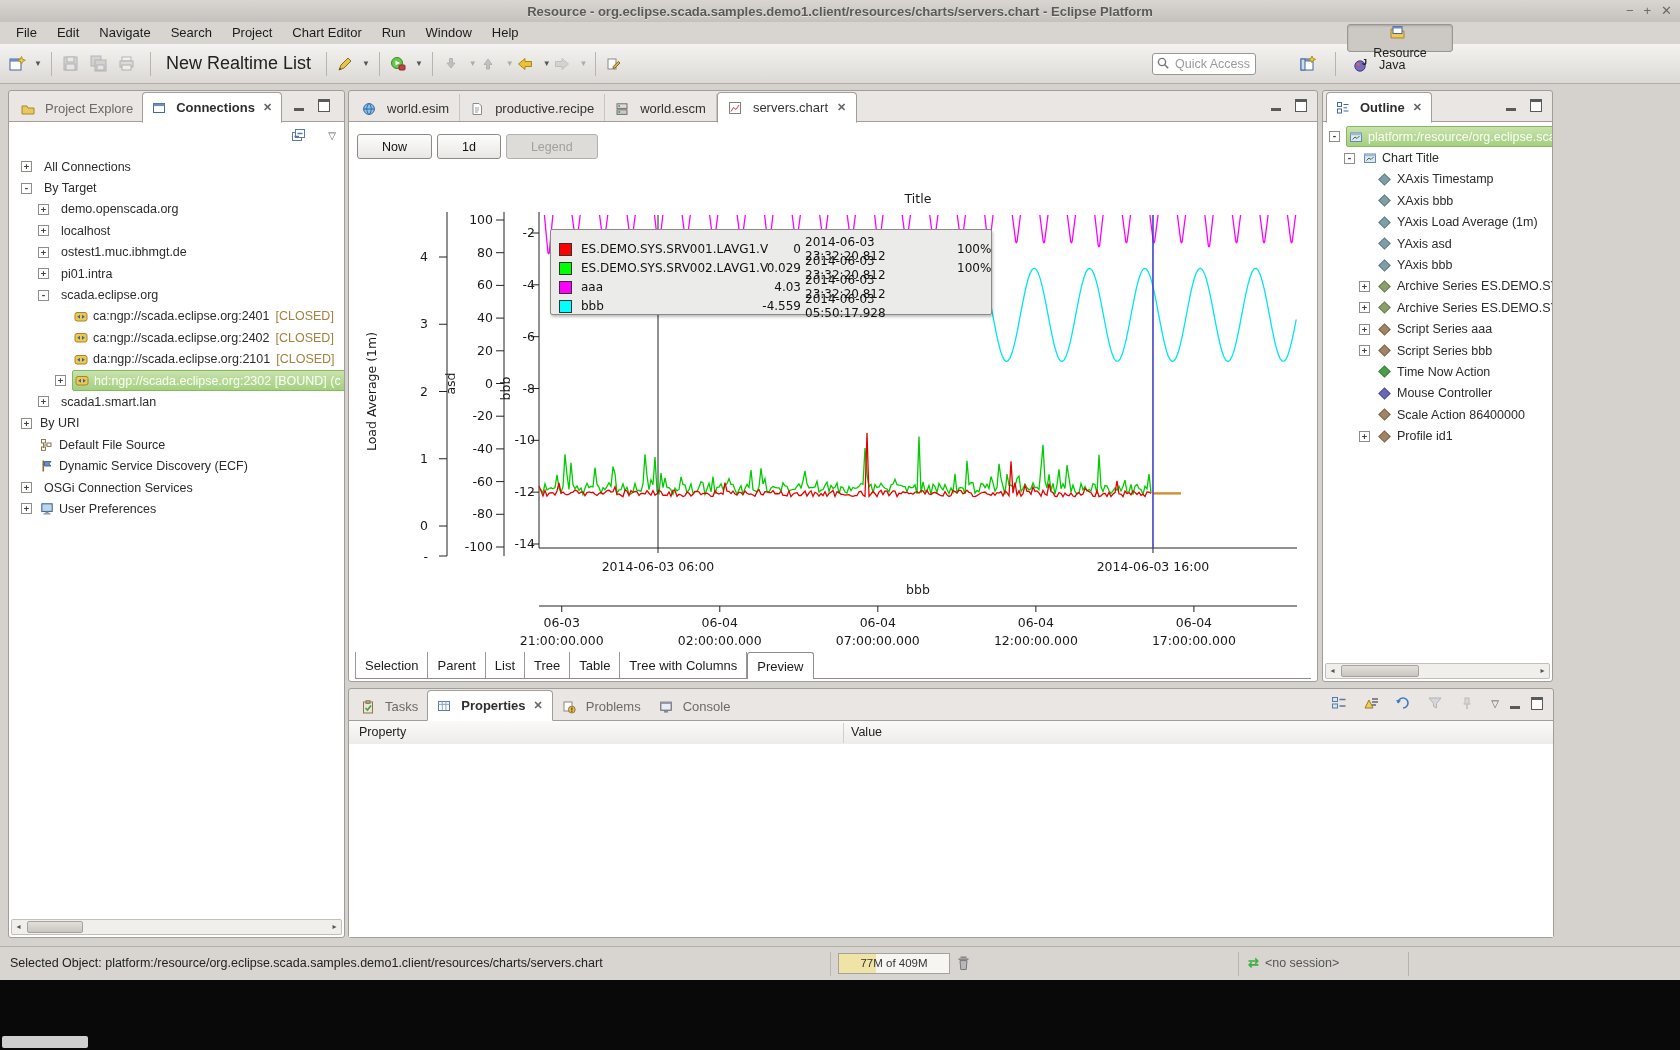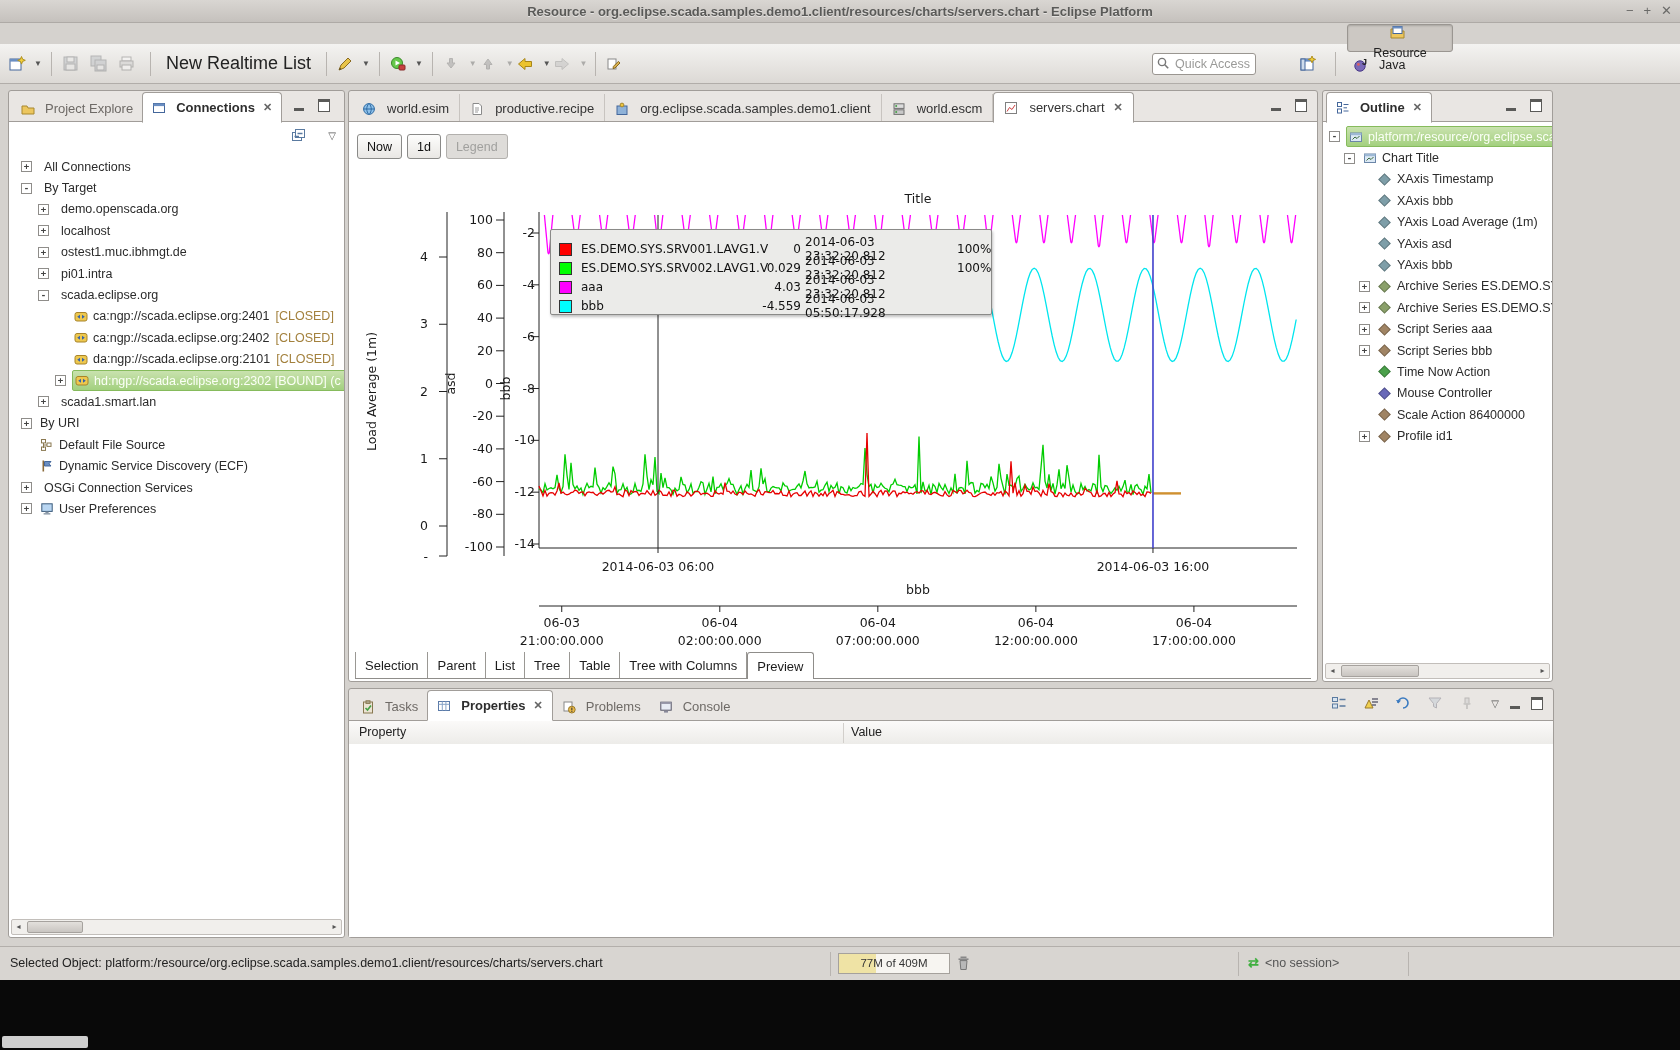--- a/index.html
+++ b/index.html
@@ -61,21 +61,21 @@
   .suffix{color:#a3813d;margin-left:6px;}
   .icon{display:inline-flex;flex:none;margin-right:5px;align-items:center;}
   .diamond{width:7px;height:7px;transform:rotate(45deg);flex:none;margin:0 8px 0 2px;border:1px solid rgba(0,0,0,.25);}
   
   .hscroll{position:absolute;height:14px;background:#f1efec;border:1px solid #c2beba;border-radius:2px;display:flex;align-items:center;}
   .hs-arrow{width:13px;height:12px;font-size:8px;color:#555;text-align:center;line-height:12px;flex:none;}
   .hs-track{flex:1;position:relative;height:12px;}
   .hs-thumb{position:absolute;top:0;height:12px;background:linear-gradient(#e3e0dc,#c9c5c1);border:1px solid #a6a29e;border-radius:2px;box-sizing:border-box;}
   
   #editor-buttons{position:absolute;left:8px;top:12px;display:flex;gap:5px;z-index:5;}
-  .ebtn{height:23px;padding:0 9px;border:1px solid #8a8a88;border-radius:3px;background:linear-gradient(#fdfdfc,#e9e7e4);
+  .ebtn{height:23px;padding:0 24px;border:1px solid #8a8a88;border-radius:3px;background:linear-gradient(#fdfdfc,#e9e7e4);
     font-size:12.5px;color:#111;display:flex;align-items:center;}
   .ebtn.disabled{color:#a0a09e;background:#dedcd9;border-color:#b2b0ad;}
   #chart-wrap{position:absolute;left:0;top:30px;width:968px;height:500px;}
   #chart-svg{position:absolute;left:0;top:0;}
   .ctxt{font-family:"DejaVu Sans",sans-serif;font-size:12.5px;fill:#1a1a1a;}
   .axl{stroke:#222;stroke-width:1;}
   .ser{fill:none;stroke-width:1.3;}
   #legend-box{position:absolute;left:201px;top:77px;width:442px;height:86px;background:#ebebe9;
     border:1px solid #8a8a88;border-radius:2px;box-shadow:1px 2px 3px rgba(0,0,0,.25);box-sizing:border-box;padding:5px 8px;z-index:6;}
   .leg-row{display:grid;grid-template-columns:22px 178px 46px 152px 30px;align-items:center;height:19px;
@@ -115,20 +115,31 @@
 
   <div class="abs" id="titlebar">
     <span id="title-text">Resource - org.eclipse.scada.samples.demo1.client/resources/charts/servers.chart - Eclipse Platform</span>
     <span id="win-controls">
       <span>−</span>
       <span>+</span>
       <span>✕</span>
     </span>
   </div>
 
+  <div class="abs" id="menubar">
+      <span class="menu-item">File</span>
+      <span class="menu-item">Edit</span>
+      <span class="menu-item">Navigate</span>
+      <span class="menu-item">Search</span>
+      <span class="menu-item">Project</span>
+      <span class="menu-item">Chart Editor</span>
+      <span class="menu-item">Run</span>
+      <span class="menu-item">Window</span>
+      <span class="menu-item">Help</span>
+    </div>
 
   <div class="abs" id="toolbar">
     <span class="tbtn">
         <span class="icon">
           <svg width="18" height="18" viewBox="0 0 18 18" xmlns="http://www.w3.org/2000/svg">
             <rect x="2" y="4" width="11" height="11" fill="#fff" stroke="#44679b"></rect>
             <rect x="2" y="4" width="11" height="2.6" fill="#6a8ec2"></rect>
             <path d="M13.5 1.5 L14.6 4.2 17.3 5.3 14.6 6.4 13.5 9.1 12.4 6.4 9.7 5.3 12.4 4.2 Z" fill="#f2cf3a" stroke="#b09020"></path>
           </svg>
         </span>
@@ -524,29 +535,20 @@
             <span>world.esim</span>
           </span>
           <span class="etab">
             <span class="icon">
               <svg width="14" height="14" viewBox="0 0 14 14" xmlns="http://www.w3.org/2000/svg">
                 <path d="M3 1.5 H9 L11.5 4 V12.5 H3 Z" fill="#fff" stroke="#8a8a8a"></path>
                 <path d="M5 6 h4 M5 8 h4 M5 10 h3" stroke="#9a9a9a"></path>
               </svg>
             </span>
             <span>productive.recipe</span>
-          </span>
-          <span class="etab">
-            <span class="icon">
-              <svg width="14" height="14" viewBox="0 0 14 14" xmlns="http://www.w3.org/2000/svg">
-                <rect x="2" y="4" width="10" height="8.5" fill="#8fb2d8" stroke="#44679b"></rect>
-                <circle cx="7" cy="3" r="1.9" fill="#ecc63e" stroke="#a8882e"></circle>
-              </svg>
-            </span>
-            <span>org.eclipse.scada.samples.demo1.client</span>
           </span>
           <span class="etab">
             <span class="icon">
               <svg width="14" height="14" viewBox="0 0 14 14" xmlns="http://www.w3.org/2000/svg">
                 <rect x="2" y="1.8" width="10" height="4.6" fill="#dcdcdc" stroke="#707070"></rect>
                 <rect x="2" y="7.8" width="10" height="4.6" fill="#c8c8c8" stroke="#707070"></rect>
                 <circle cx="4.2" cy="4.1" r="1" fill="#44a044"></circle>
                 <circle cx="4.2" cy="10.1" r="1" fill="#44a044"></circle>
               </svg>
             </span>

